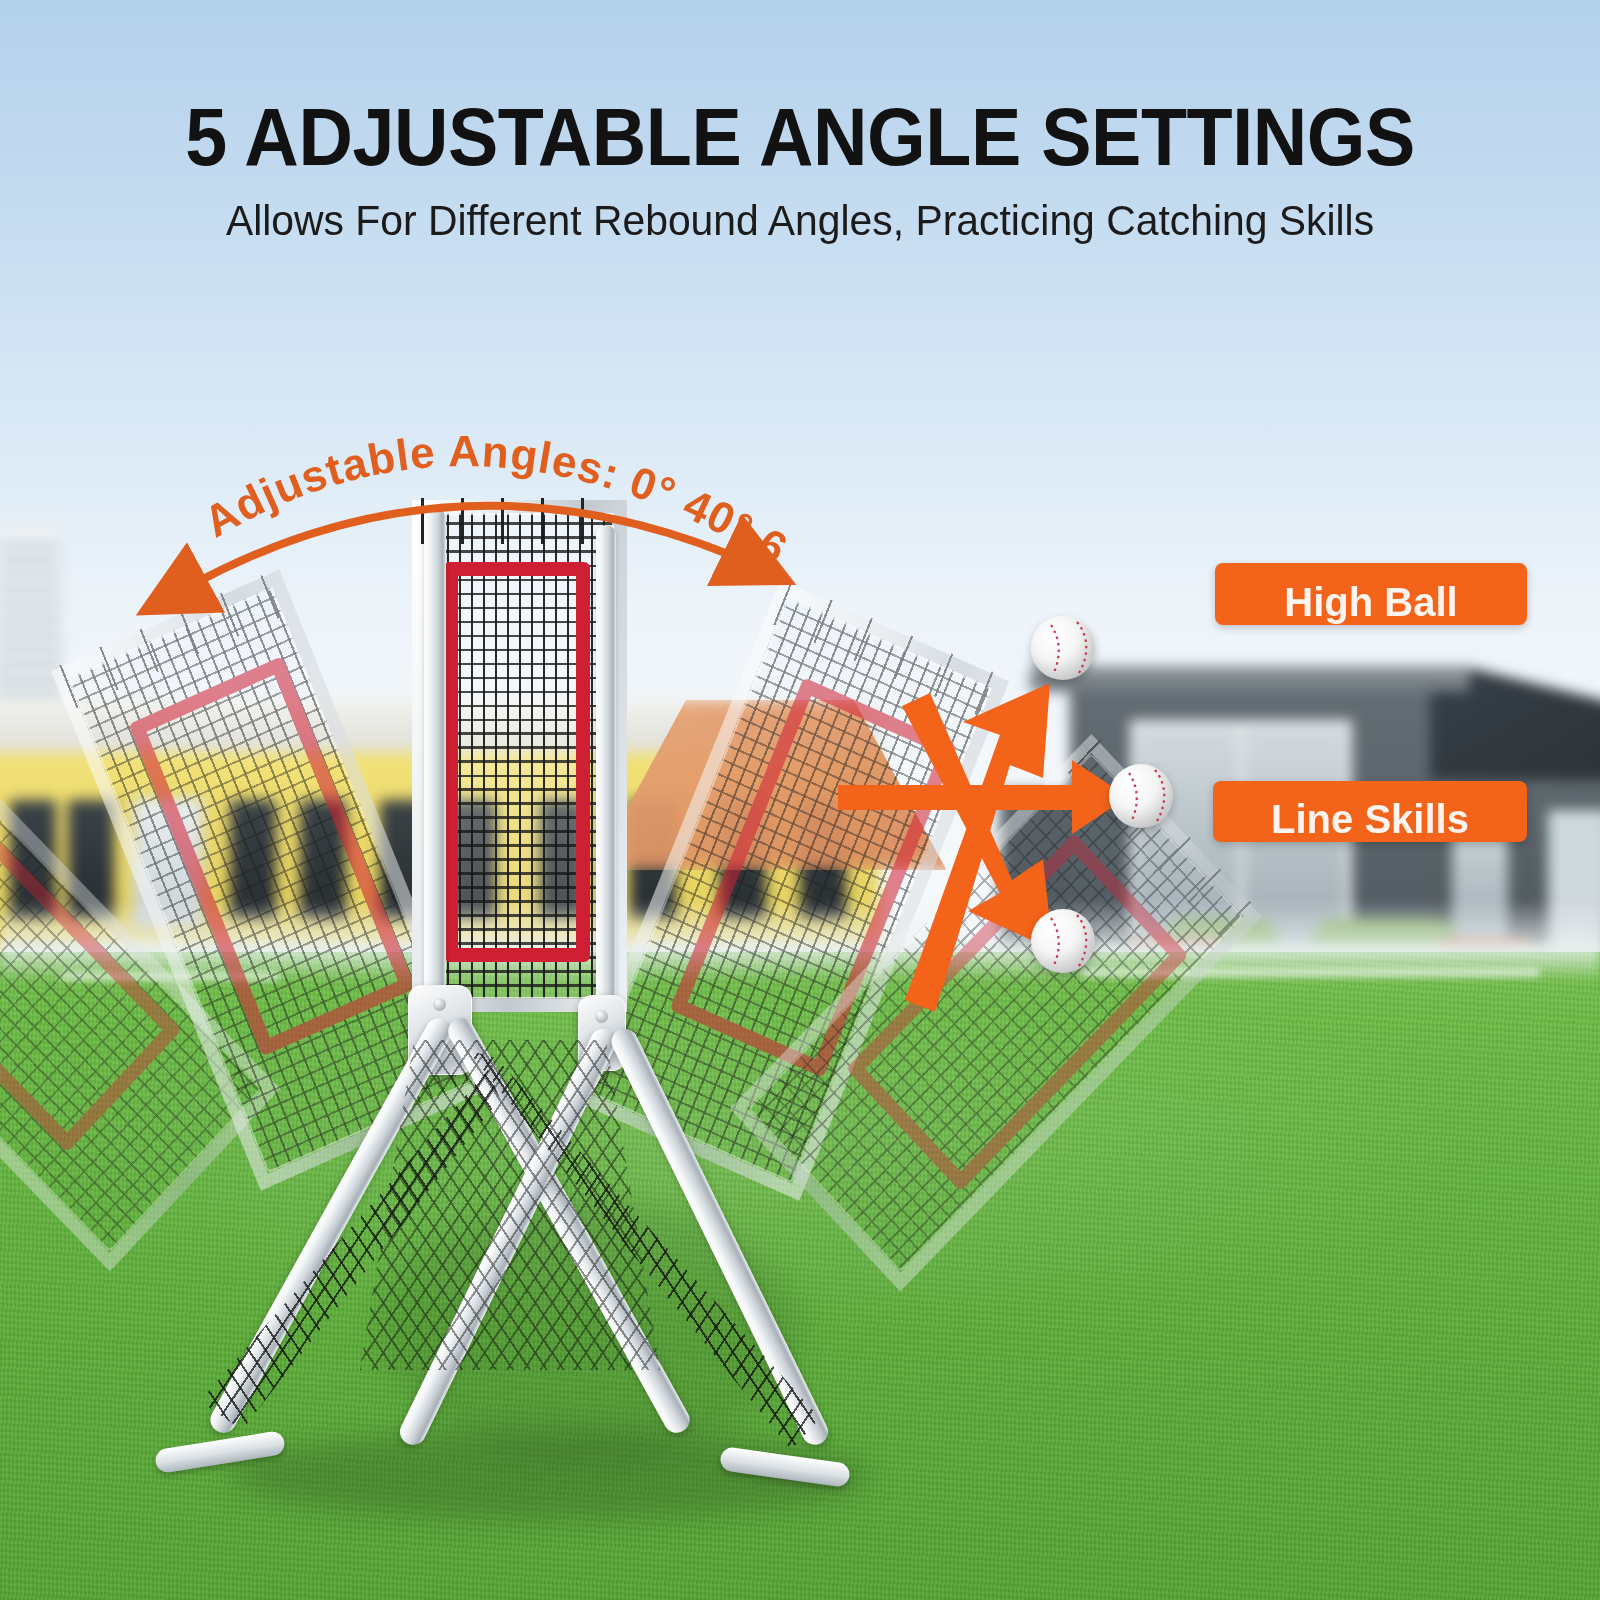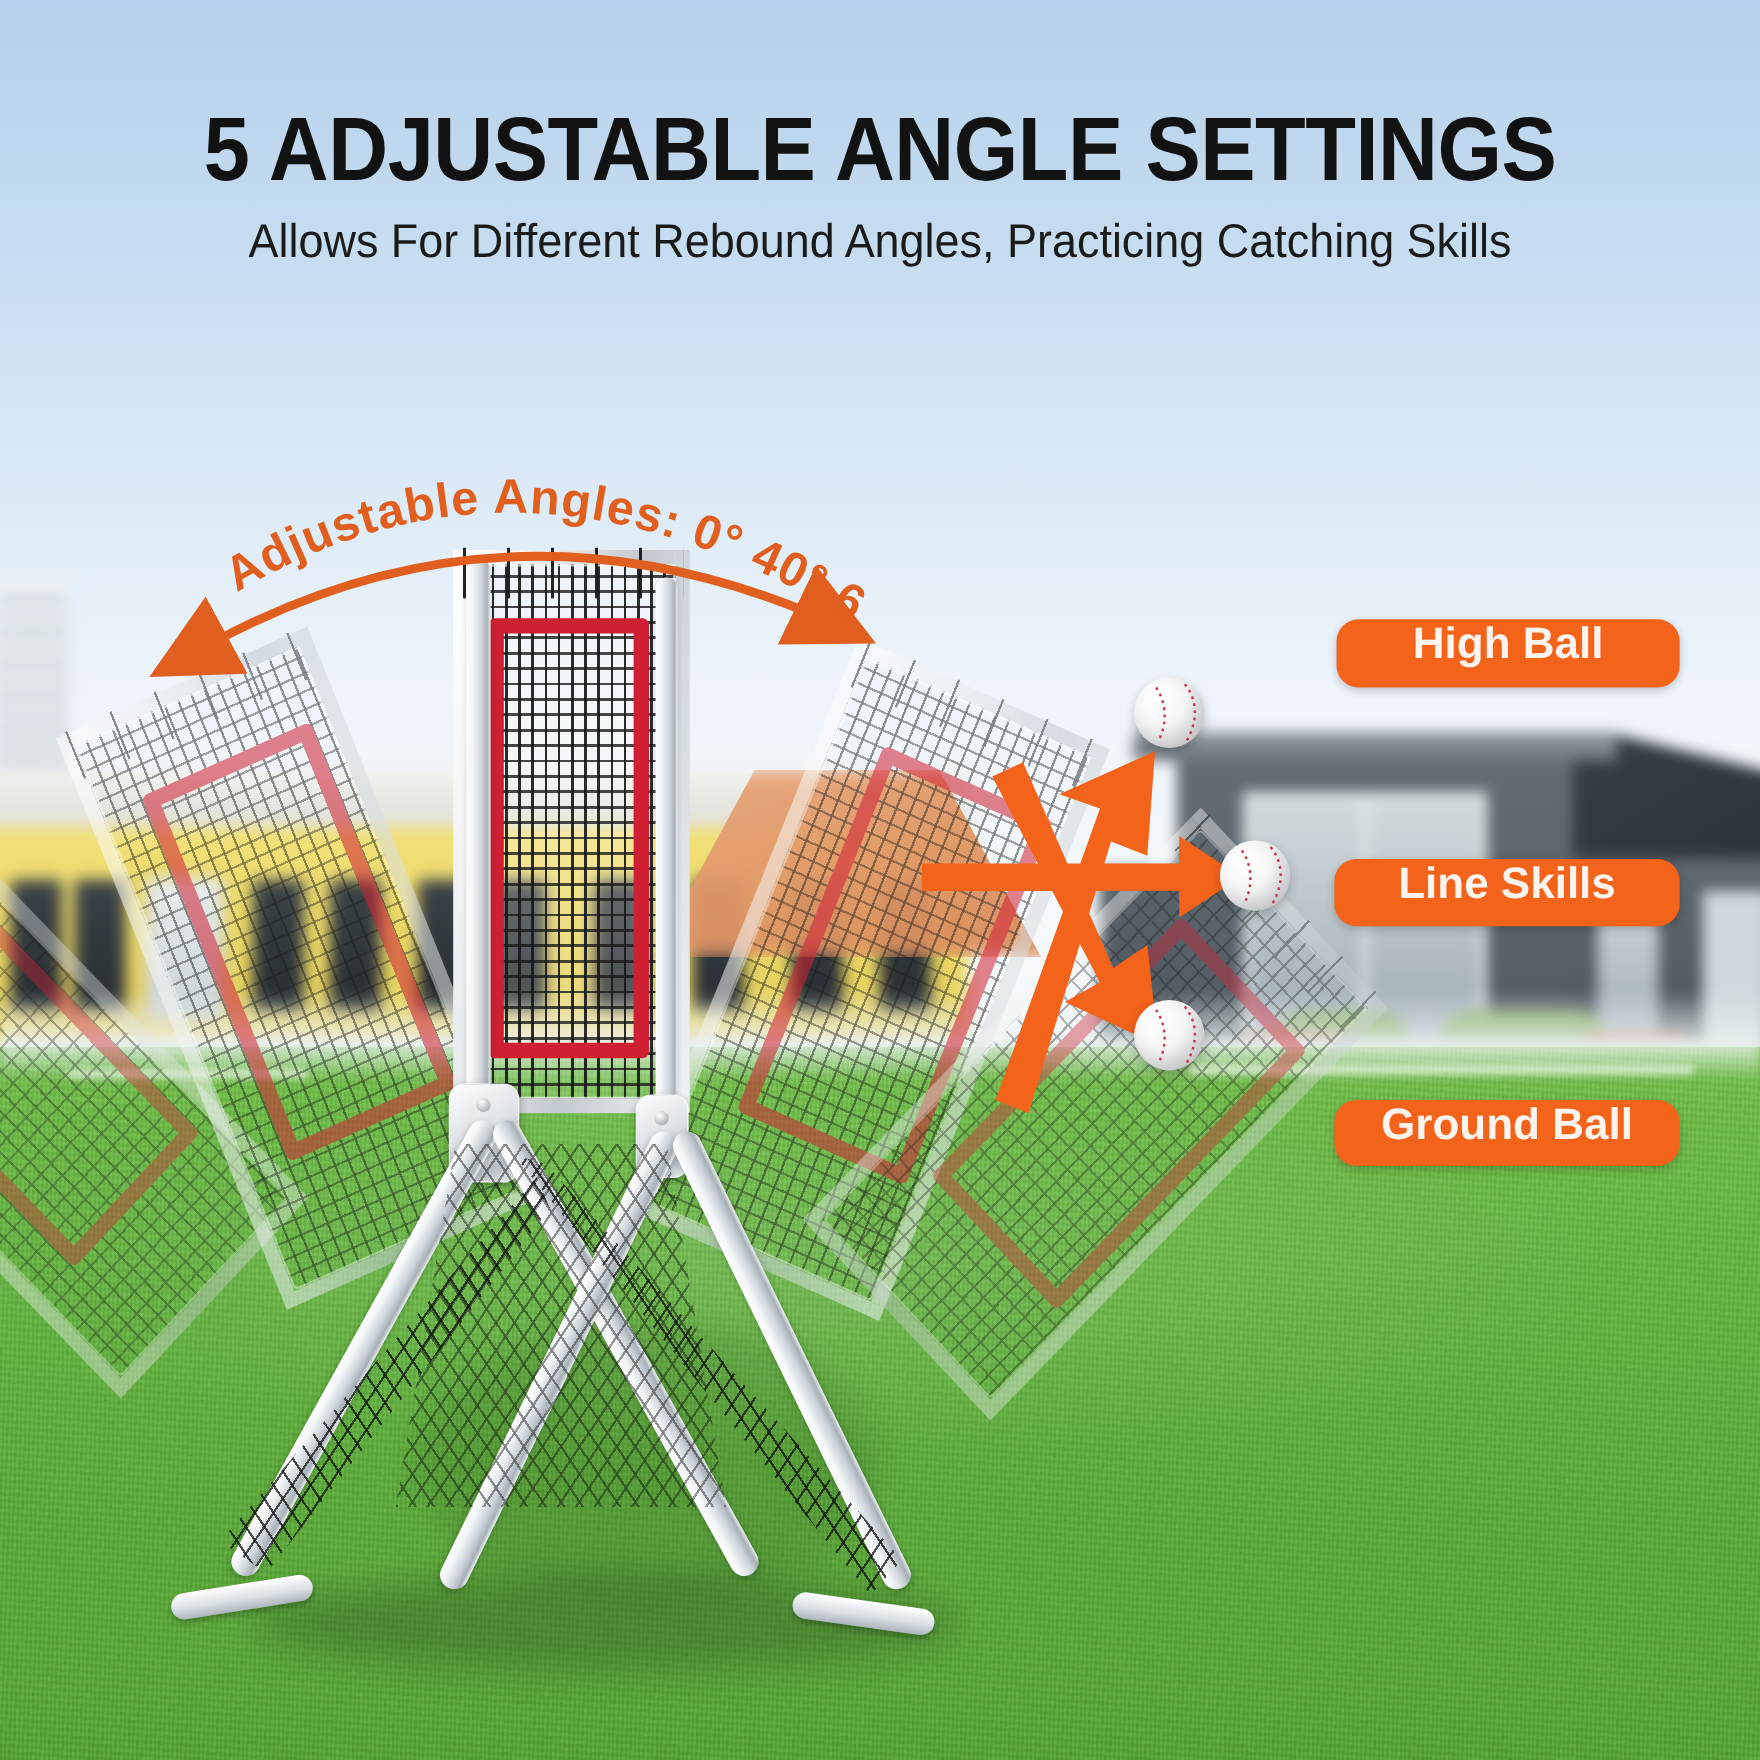--- a/index.html
+++ b/index.html
@@ -226,22 +226,22 @@
   .ball{
     position:absolute;border-radius:50%;
     background:
       radial-gradient(circle at 33% 28%,#ffffff 0%,#f6f6f6 42%,#dfe0e1 72%,#b9bcbe 100%);
     box-shadow:0 4px 10px rgba(0,0,0,.22), inset -6px -8px 16px rgba(0,0,0,.10);
   }
   .ball .seam{position:absolute;inset:0;}
 
   
   .badge{
-    position:absolute;display:flex;align-items:flex-start;justify-content:center;
-    border-radius:20px;color:#fdf4ef;font-weight:700;
+    position:absolute;display:flex;align-items:flex-end;justify-content:center;
+    border-radius:8px;color:#fdf4ef;font-weight:700;
     box-shadow:0 3px 9px rgba(0,0,0,.20);
     white-space:nowrap;
   }
 </style>
 </head>
 <body>
 
 <div id="stage">
 
   <div class="sky"></div>
@@ -415,17 +415,14 @@
   </div>
 
   <div class="badge" style="left:1215px;top:563px;width:312px;height:62px;background:#F4631A;font-size:40px;">
     <span>High Ball</span>
   </div>
 
   <div class="badge" style="left:1213px;top:781px;width:314px;height:61px;background:#F4631A;font-size:40px;">
     <span>Line Skills</span>
   </div>
 
-  <div class="badge" style="left:1213px;top:1000px;width:314px;height:60px;background:#F4631A;font-size:40px;">
-    <span>Ground Ball</span>
-  </div>
 
 </div>
 
 </body></html>

